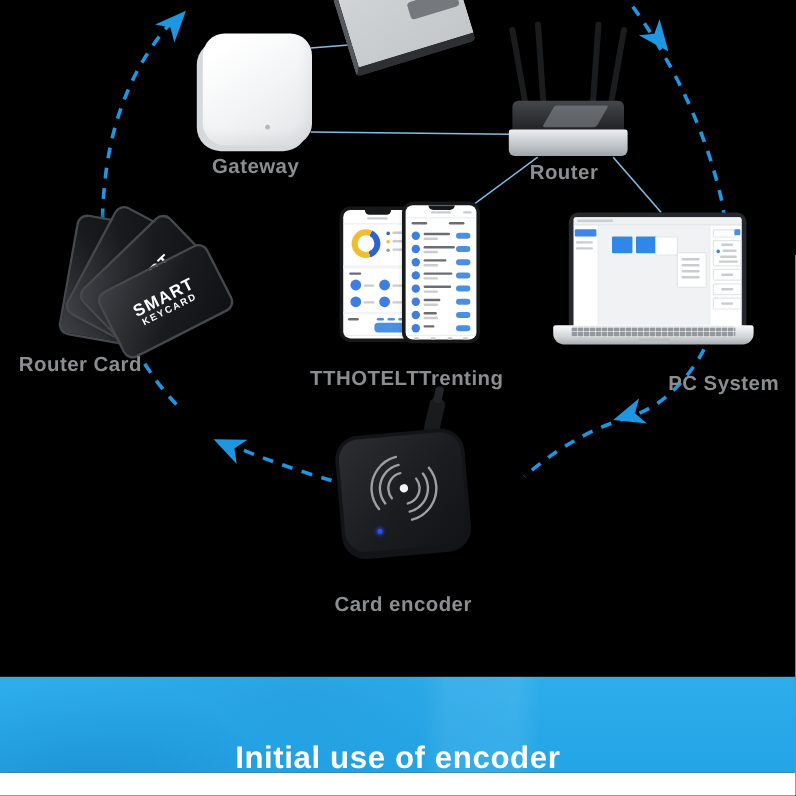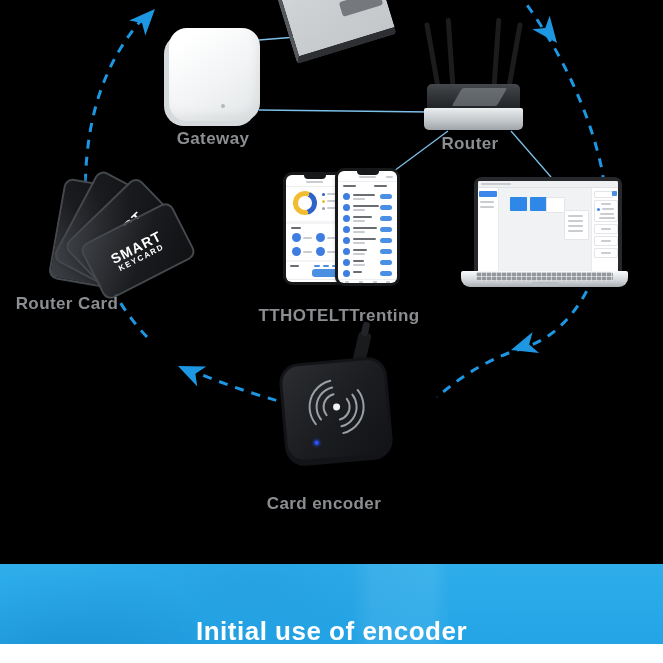--- a/index.html
+++ b/index.html
@@ -297,35 +297,36 @@
         <div class="panel" style="left:2px;top:60px;width:22px;height:8px">
           <div class="bar" style="left:6px;top:3px;width:10px;height:2px"></div>
         </div>
       </div>
     </div>
   </div>
   <div class="abs pc-base">
     <div class="pc-keys"></div>
     <div class="pc-pad"></div>
   </div>
+  <div class="dev-label" style="left:603px;top:310px">PC System</div>
 
   <div class="abs cable1"></div>
   <div class="abs cable2"></div>
   <div class="abs encoder">
     <div class="enc-face">
       <svg width="102" height="94" viewBox="0 0 102 94">
         <g fill="none" stroke="#9aa0a4" stroke-width="2" stroke-linecap="round">
           <circle cx="52" cy="44" r="13" stroke-dasharray="26.1 14.7" stroke-dashoffset="8"></circle>
           <circle cx="52" cy="44" r="20" stroke-dasharray="40.2 22.6" stroke-dashoffset="12.2"></circle>
           <circle cx="52" cy="44" r="27" stroke-dasharray="54.3 30.5" stroke-dashoffset="16.5"></circle>
         </g>
         <circle cx="52" cy="44" r="3.5" fill="#f2f3f4"></circle>
       </svg>
       <div class="enc-led"></div>
     </div>
   </div>
-  <div class="dev-label" style="left:324px;top:494px">Card encoder</div>
+  <div class="dev-label" style="left:336px;top:494px">Card encoder</div>
 
   <div class="abs banner">
     <div class="banner-title">Initial use of encoder</div>
   </div>
 
 </div>
 
 </body></html>

